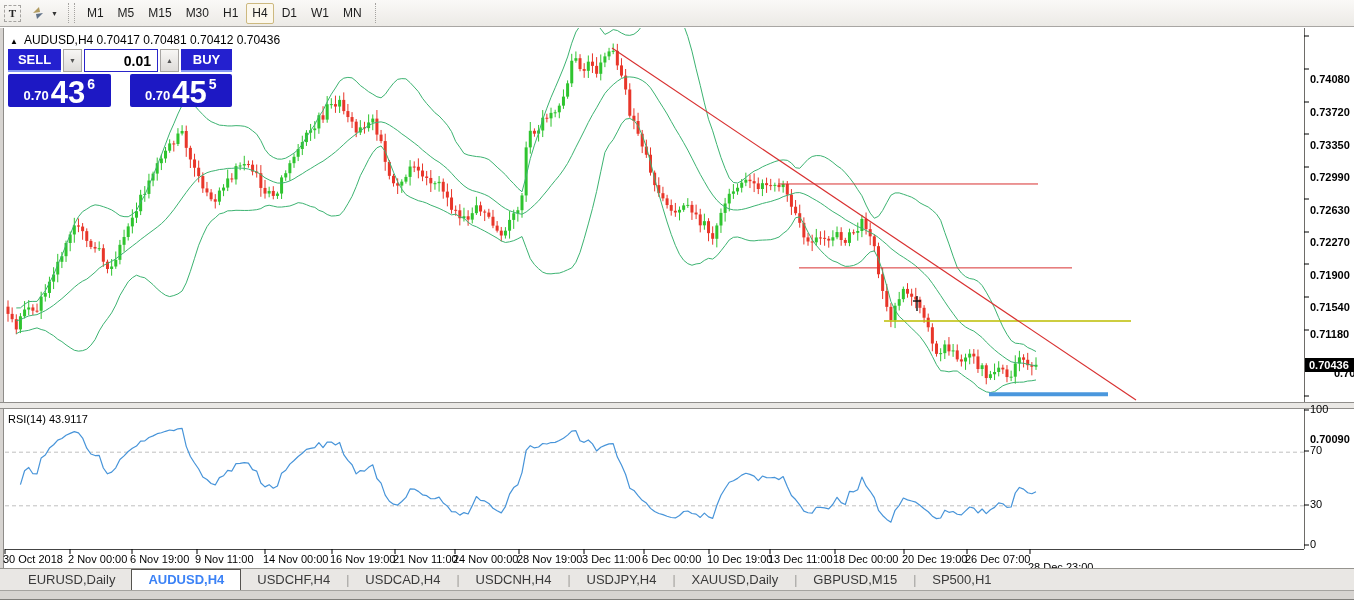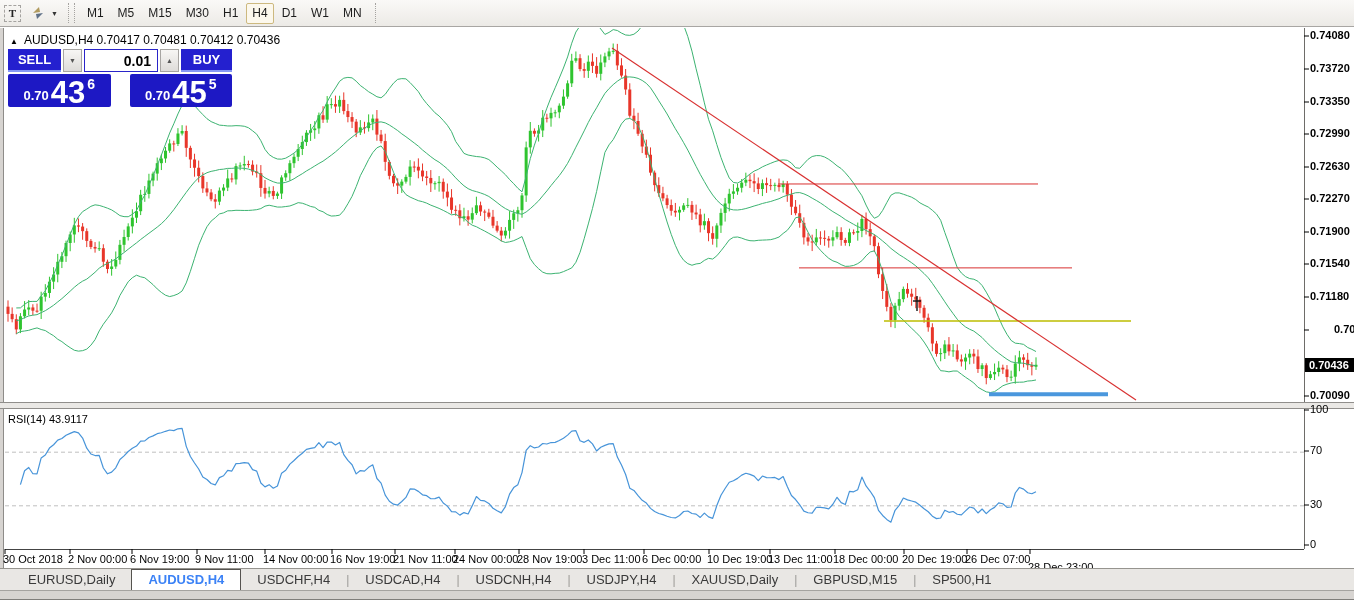--- a/index.html
+++ b/index.html
@@ -17,21 +17,21 @@
     font-family:"Liberation Sans",sans-serif;font-size:12px;color:#1c1c1c;padding:0 5px;cursor:default;}
   .tfbtn.active{background:#fcf8ed;border:1px solid #cdb97f;}
   
   #chart-svg{position:absolute;left:0;top:0;z-index:1;}
   .left-strip{position:absolute;left:0;top:28px;width:4px;height:540px;background:#d7d4d1;border-right:1px solid #8e8c89;z-index:2;box-sizing:border-box;}
   .symbol-header{position:absolute;left:10px;top:33px;z-index:2;font-size:12px;color:#000;white-space:nowrap;}
   .symbol-header .tri{font-size:8px;margin-right:6px;color:#000;}
   .pane-sep{position:absolute;left:0;top:402px;width:100%;height:7px;background:#eae8e5;border-top:1px solid #908e8b;border-bottom:1px solid #908e8b;z-index:2;box-sizing:border-box;}
   .rsi-label{position:absolute;left:8px;top:413px;z-index:2;font-size:11px;color:#000;}
   .price-badge{position:absolute;left:1305px;top:358px;width:56px;height:14px;z-index:2;background:#000;color:#fff;font-size:11px;font-weight:700;line-height:14px;padding-left:4px;box-sizing:border-box;}
-  .pa-label{position:absolute;left:1310px;z-index:2;font-size:11px;font-weight:600;color:#000;white-space:nowrap;}
+  .pa-label{position:absolute;left:1310px;z-index:2;font-size:11px;font-weight:600;color:#000;white-space:nowrap;margin-top:44px;}
   .ra-label{position:absolute;left:1310px;z-index:2;font-size:11px;color:#000;white-space:nowrap;}
   .tl-label{position:absolute;top:553px;z-index:2;font-size:11px;color:#000;white-space:nowrap;}
   
   .trade-panel{position:absolute;left:8px;top:49px;width:224px;z-index:2;}
   .tp-row1{display:flex;height:23px;gap:2px;}
   .tp-sell,.tp-buy{width:53px;background:#2420cf;color:#fff;font-family:"Liberation Sans",sans-serif;font-size:13px;font-weight:700;border:none;border-bottom:2px solid #8699f5;cursor:default;}
   .tp-buy{width:51px;}
   .tp-spin{width:19px;background:linear-gradient(#f7f6f4,#dedcd9);border:1px solid #a7a5a2;color:#555;font-size:7px;padding:0;cursor:default;}
   .tp-vol{flex:1;min-width:0;border:1px solid #2a24c9;font-family:"Liberation Sans",sans-serif;font-size:14px;font-weight:700;text-align:right;padding:0 6px 0 0;color:#000;}
   .tp-row2{display:flex;gap:19px;margin-top:2px;}
@@ -674,21 +674,21 @@
 
   <div id="price-axis">
       <span class="pa-label" style="top: 29px;">0.74080</span>
       <span class="pa-label" style="top: 62px;">0.73720</span>
       <span class="pa-label" style="top: 95px;">0.73350</span>
       <span class="pa-label" style="top: 127px;">0.72990</span>
       <span class="pa-label" style="top: 160px;">0.72630</span>
       <span class="pa-label" style="top: 192px;">0.72270</span>
       <span class="pa-label" style="top: 225px;">0.71900</span>
       <span class="pa-label" style="top: 257px;">0.71540</span>
-      <span class="pa-label" style="top: 290px;">0.71180</span>
+      <span class="pa-label" style="top: 284px;">0.71180</span>
       <span class="pa-label" style="top: 323px; padding-left: 24px;">0.70810</span>
       <span class="pa-label" style="top: 389px;">0.70090</span>
     </div>
   <div id="rsi-axis">
       <span class="ra-label" style="top: 403px; text-align: right;">100</span>
       <span class="ra-label" style="top: 444px;">70</span>
       <span class="ra-label" style="top: 498px;">30</span>
       <span class="ra-label" style="top: 538px;">0</span>
     </div>
   <div id="time-axis">

